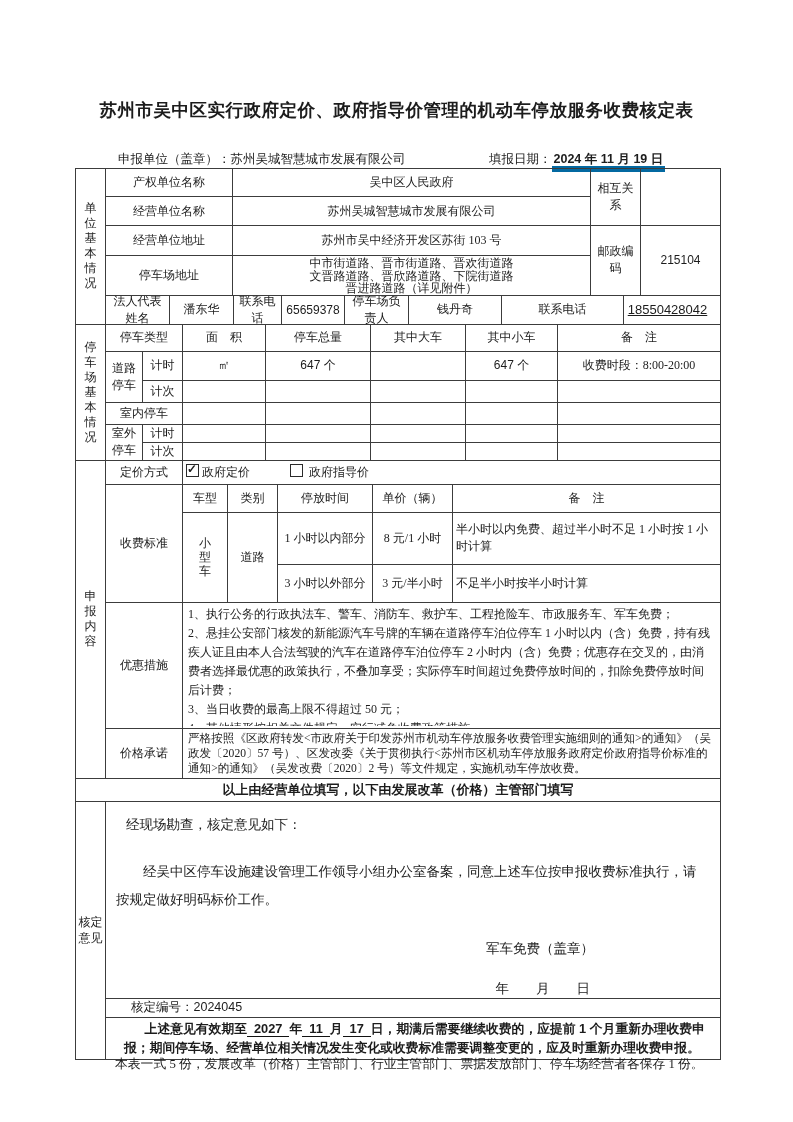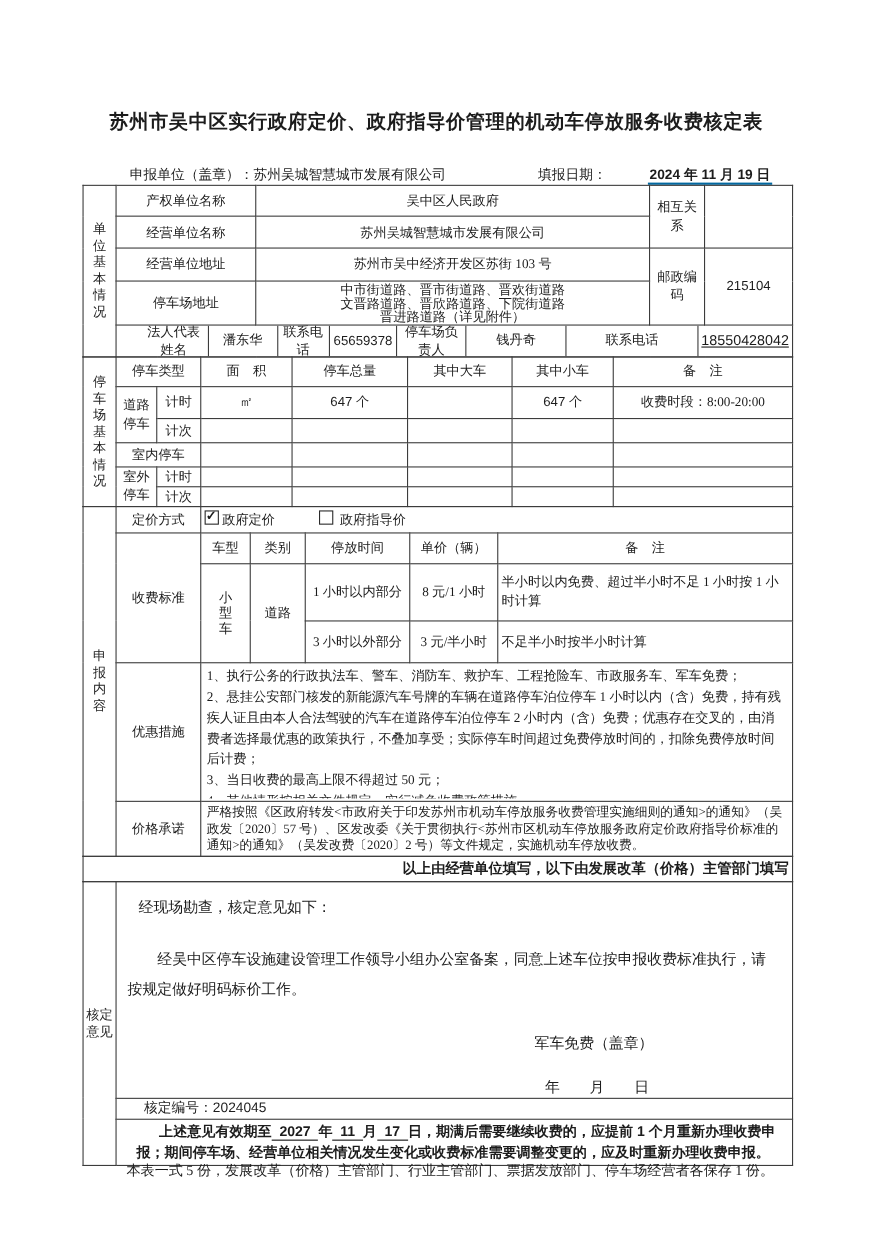--- a/index.html
+++ b/index.html
@@ -10,21 +10,21 @@
   }
   .num{font-family:"Liberation Sans","DejaVu Sans",sans-serif;}
   .title{
     position:absolute;top:98px;left:0;width:100%;text-align:center;
     font-family:"Liberation Sans","DejaVu Sans",sans-serif;
     font-weight:bold;font-size:17.5px;letter-spacing:.5px;
   }
   .meta{position:absolute;top:151px;left:0;width:100%;font-size:12.5px;}
   .meta .applicant{position:absolute;left:118px;white-space:nowrap;}
   .meta .filldate{position:absolute;left:489px;white-space:nowrap;}
-  .u-date{border-bottom:2px solid #0369a1;font-weight:bold;padding:0 2px;margin-left:37px;}
+  .u-date{border-bottom:6px solid #0369a1;font-weight:bold;padding:0 2px;}
   .formwrap{position:absolute;top:168px;left:75px;width:645px;}
   table{border-collapse:collapse;table-layout:fixed;width:645px;margin-top:-1px;}
   table:first-child{margin-top:0;}
   td{
     border:1px solid #3c3c3c;padding:0 3px;vertical-align:middle;
     text-align:center;font-size:12px;overflow:hidden;
   }
   td.lt{text-align:left;}
   .vhead{padding:0;}
   .vhead .vtxt{width:13px;margin:0 auto;line-height:15px;word-break:break-all;text-align:center;}
@@ -36,21 +36,21 @@
   .nest>div:first-child{border-left:none;}
   .wrapnum{word-break:break-all;text-align:right;line-height:14px;font-size:13px;text-decoration:underline;}
   .cb{display:inline-block;width:11px;height:11px;border:1.4px solid #2a2a2a;vertical-align:-1px;position:relative;margin-right:3px;}
   .cb.checked::after{content:"✓";position:absolute;left:0px;top:-3px;font-size:12px;font-weight:bold;}
   .vtype{width:14px;margin:0 auto;line-height:14px;word-break:break-all;}
   .longtext{line-height:19px;text-align:left;padding:2px 5px;}
   .longtext .clipped{height:7px;overflow:hidden;}
   .promise{line-height:15px;font-size:11.6px;text-align:left;padding:2px 5px;}
   .sep td{
     font-family:"Liberation Sans","DejaVu Sans",sans-serif;
-    font-weight:bold;font-size:13px;height:22px;text-align:right;
+    font-weight:bold;font-size:13px;height:22px;
   }
   .approval-cell{vertical-align:top;text-align:left;font-size:13.5px;padding:0 8px;}
   .survey{margin:14px 0 0 12px;}
   .opinion{margin:24px 10px 0 2px;text-indent:2em;line-height:28px;}
   .deptline{margin-top:26px;text-align:right;padding-right:118px;}
   .dateline{margin-top:22px;text-align:right;padding-right:122px;}
   .serial td{height:18px;font-size:12.5px;}
   .serial .in{padding-left:25px;}
   .validity{
     font-family:"Liberation Sans","DejaVu Sans",sans-serif;
@@ -107,21 +107,21 @@
     <tr class="h38">
       <td>停车场地址</td>
       <td class="addr">
         <div class="lotaddr">中市街道路、晋市街道路、晋欢街道路</div>
         <div class="lotaddr">文晋路道路、晋欣路道路、下院街道路</div>
         <div class="lotaddr">晋进路道路（详见附件）</div>
       </td>
     </tr>
     <tr class="h28">
       <td colspan="4" style="padding:0;">
-        <div class="nest" style="height:28px;margin-left:21px;">
+        <div class="nest" style="height:28px;">
           <div style="width:63px">法人代表姓名</div>
           <div style="width:64px">潘东华</div>
           <div style="width:48px">联系电话</div>
           <div style="width:63px" class="num">65659378</div>
           <div style="width:64px">停车场负责人</div>
           <div style="width:93px">钱丹奇</div>
           <div style="width:122px">联系电话</div>
           <div style="width:88px" class="num wrapnum">18550428042</div>
         </div>
       </td>

